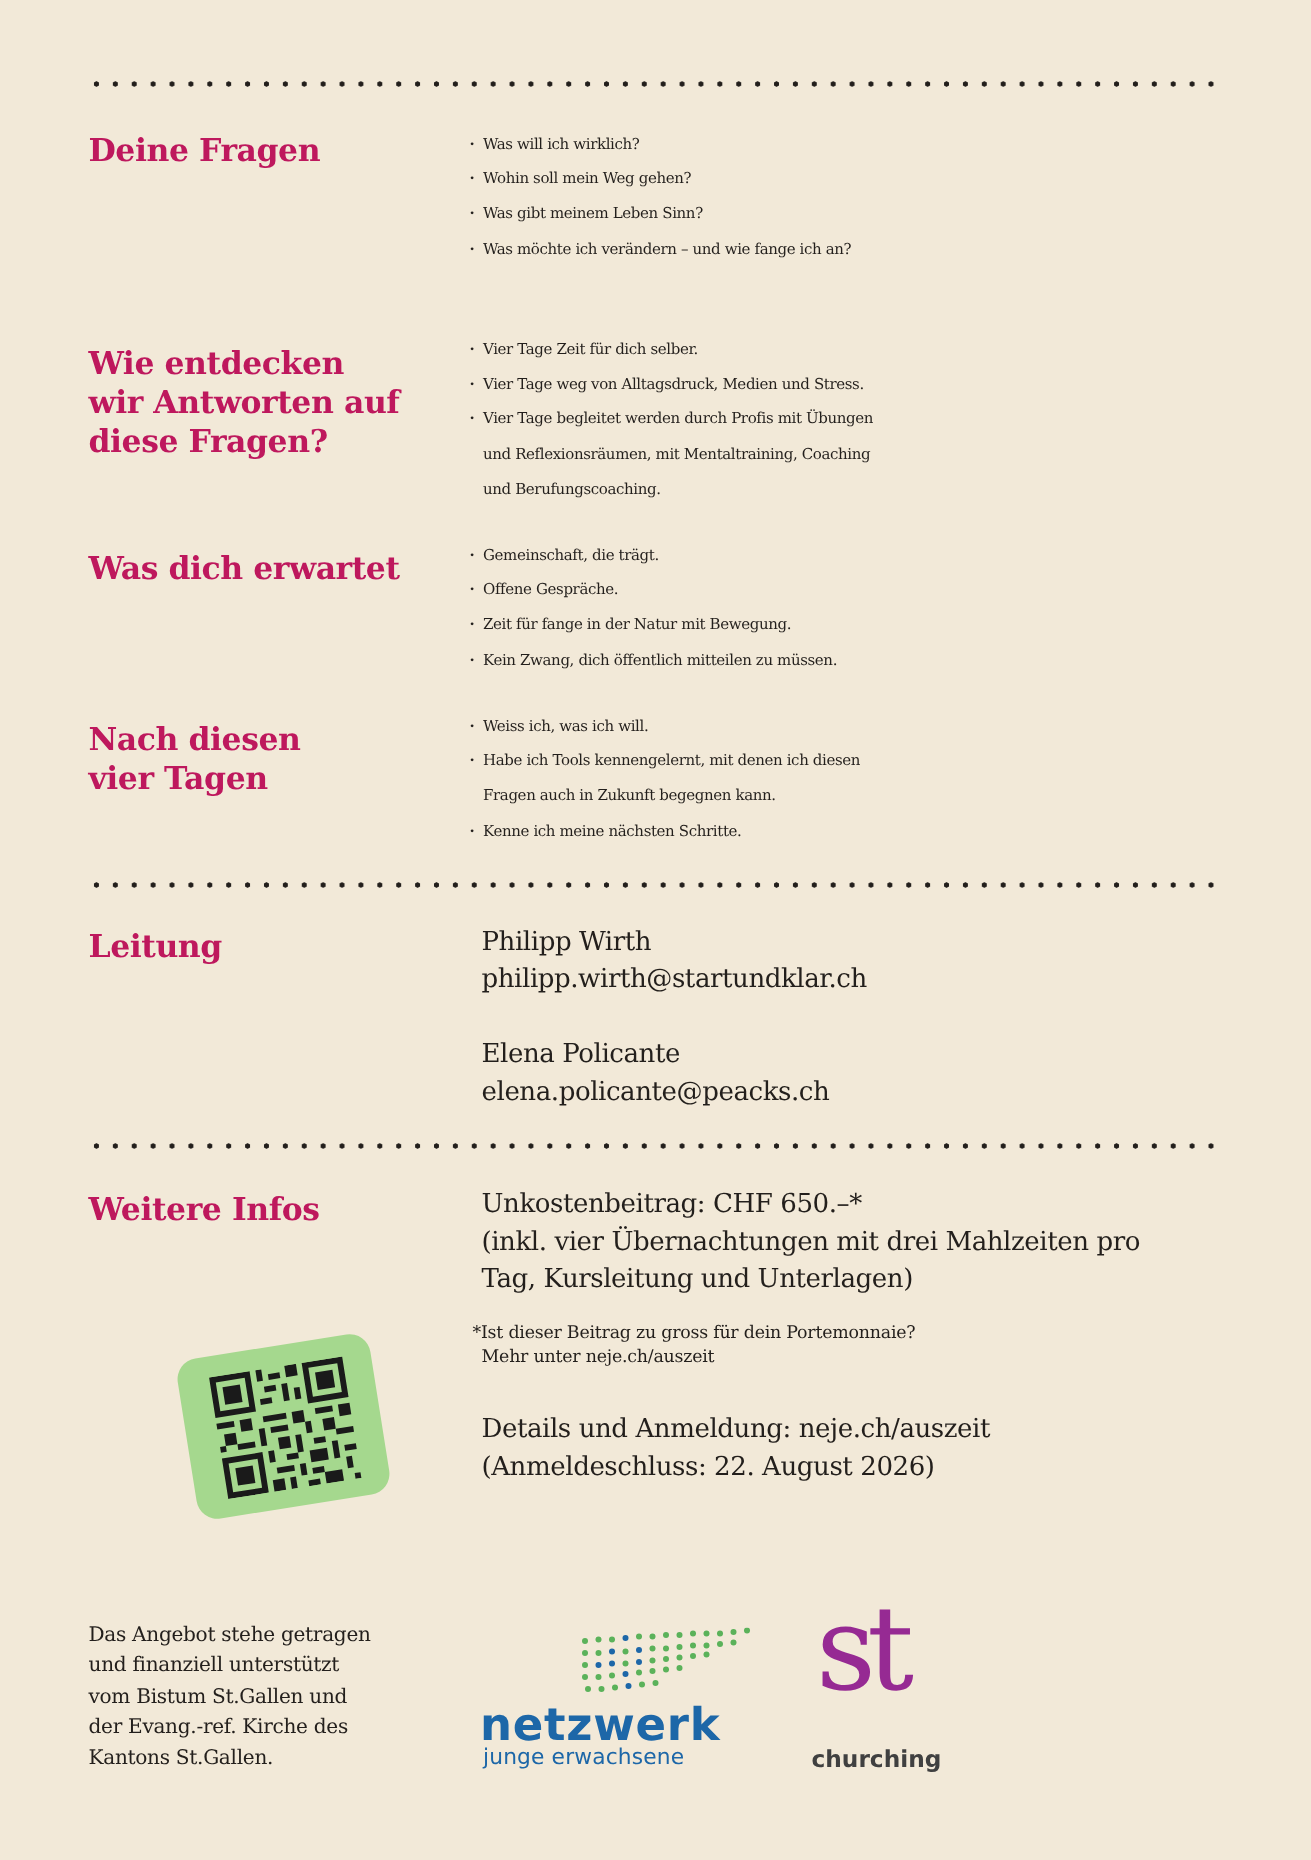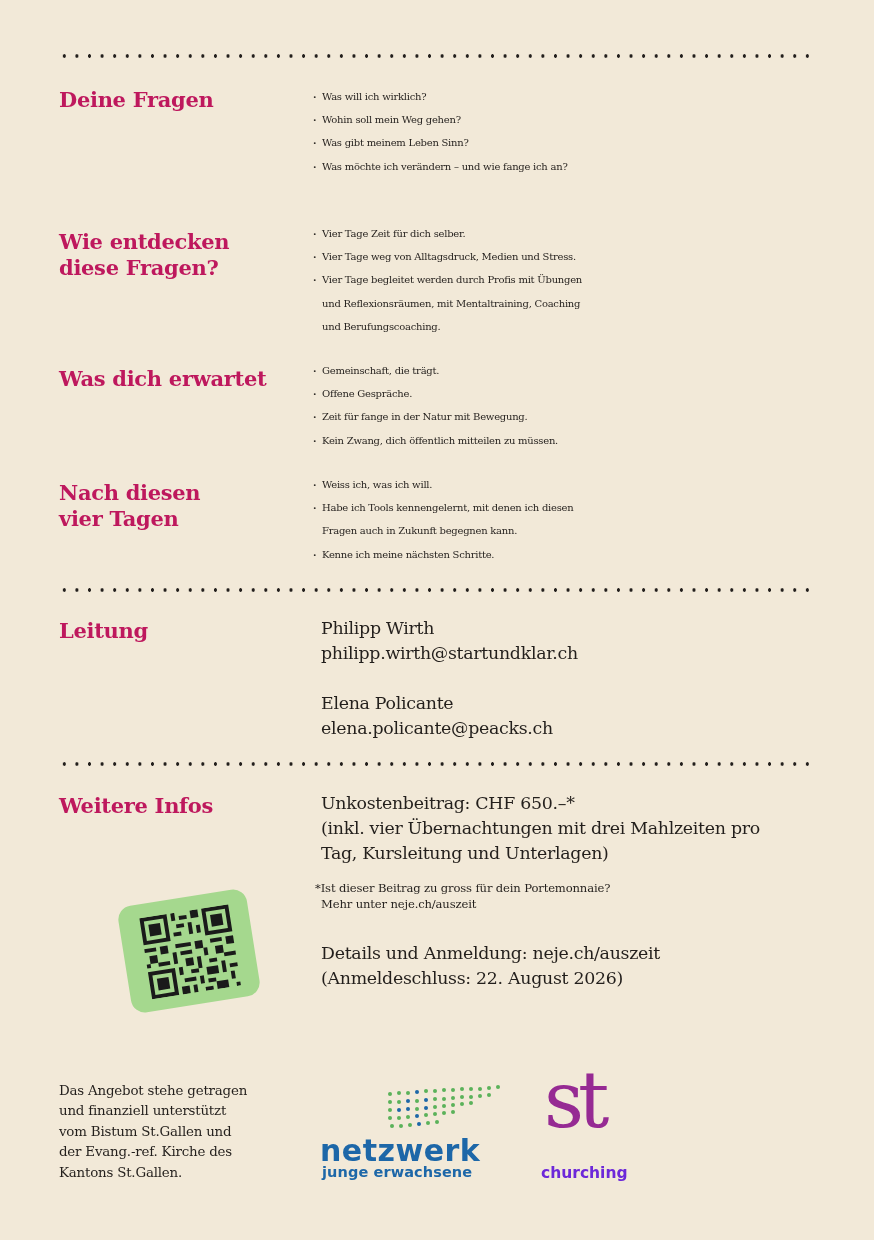--- a/index.html
+++ b/index.html
@@ -64,50 +64,51 @@
   }
   .footer-text span { display: block; }
   .netzwerk-logo { position: absolute; left: 320px; top: 1085px; width: 190px; height: 100px; }
   .netzwerk-name {
     position: absolute; left: 0; top: 50px;
     font-family: "DejaVu Sans", sans-serif; font-weight: bold;
     font-size: 30px; letter-spacing: 0.5px; color: #1d67a8; line-height: 32px;
   }
   .netzwerk-sub {
     position: absolute; left: 2px; top: 79px;
-    font-family: "DejaVu Sans", sans-serif; font-weight: bold;
+    font-family: "DejaVu Sans", sans-serif; font-weight: normal;
     font-size: 14.5px; color: #1d67a8; line-height: 17px; letter-spacing: 0.1px;
   }
   .st-logo { position: absolute; left: 538px; top: 1066px; width: 110px; height: 120px; }
   .st-mark {
     position: absolute; left: 6px; top: -6px;
     font-family: "DejaVu Serif", serif; font-size: 78px; line-height: 80px;
     color: #962a93; letter-spacing: -6px;
   }
   .st-word {
     position: absolute; left: 3px; top: 98px;
     font-family: "DejaVu Sans", sans-serif; font-weight: bold;
-    font-size: 15.5px; color: #6d28d9; line-height: 18px;
+    font-size: 15.5px; color: #404040; line-height: 18px;
   }
 </style>
 </head>
 <body>
 
 <div class="dots" style="top:54px"></div>
 
 <h2 class="heading" style="top:87px">Deine Fragen</h2>
 <ul class="list" style="top:85px">
   <li>Was will ich wirklich?</li>
   <li>Wohin soll mein Weg gehen?</li>
   <li>Was gibt meinem Leben Sinn?</li>
   <li>Was möchte ich verändern – und wie fange ich an?</li>
 </ul>
 
 <h2 class="heading" style="top:229px">
   <span style="display:block">Wie entdecken</span>
+  <span style="display:block">wir Antworten auf</span>
   <span style="display:block">diese Fragen?</span>
 </h2>
 <ul class="list" style="top:222px">
   <li>Vier Tage Zeit für dich selber.</li>
   <li>Vier Tage weg von Alltagsdruck, Medien und Stress.</li>
   <li>Vier Tage begleitet werden durch Profis mit Übungen
 und Reflexionsräumen, mit Mentaltraining, Coaching
 und Berufungscoaching.</li>
 </ul>
 

